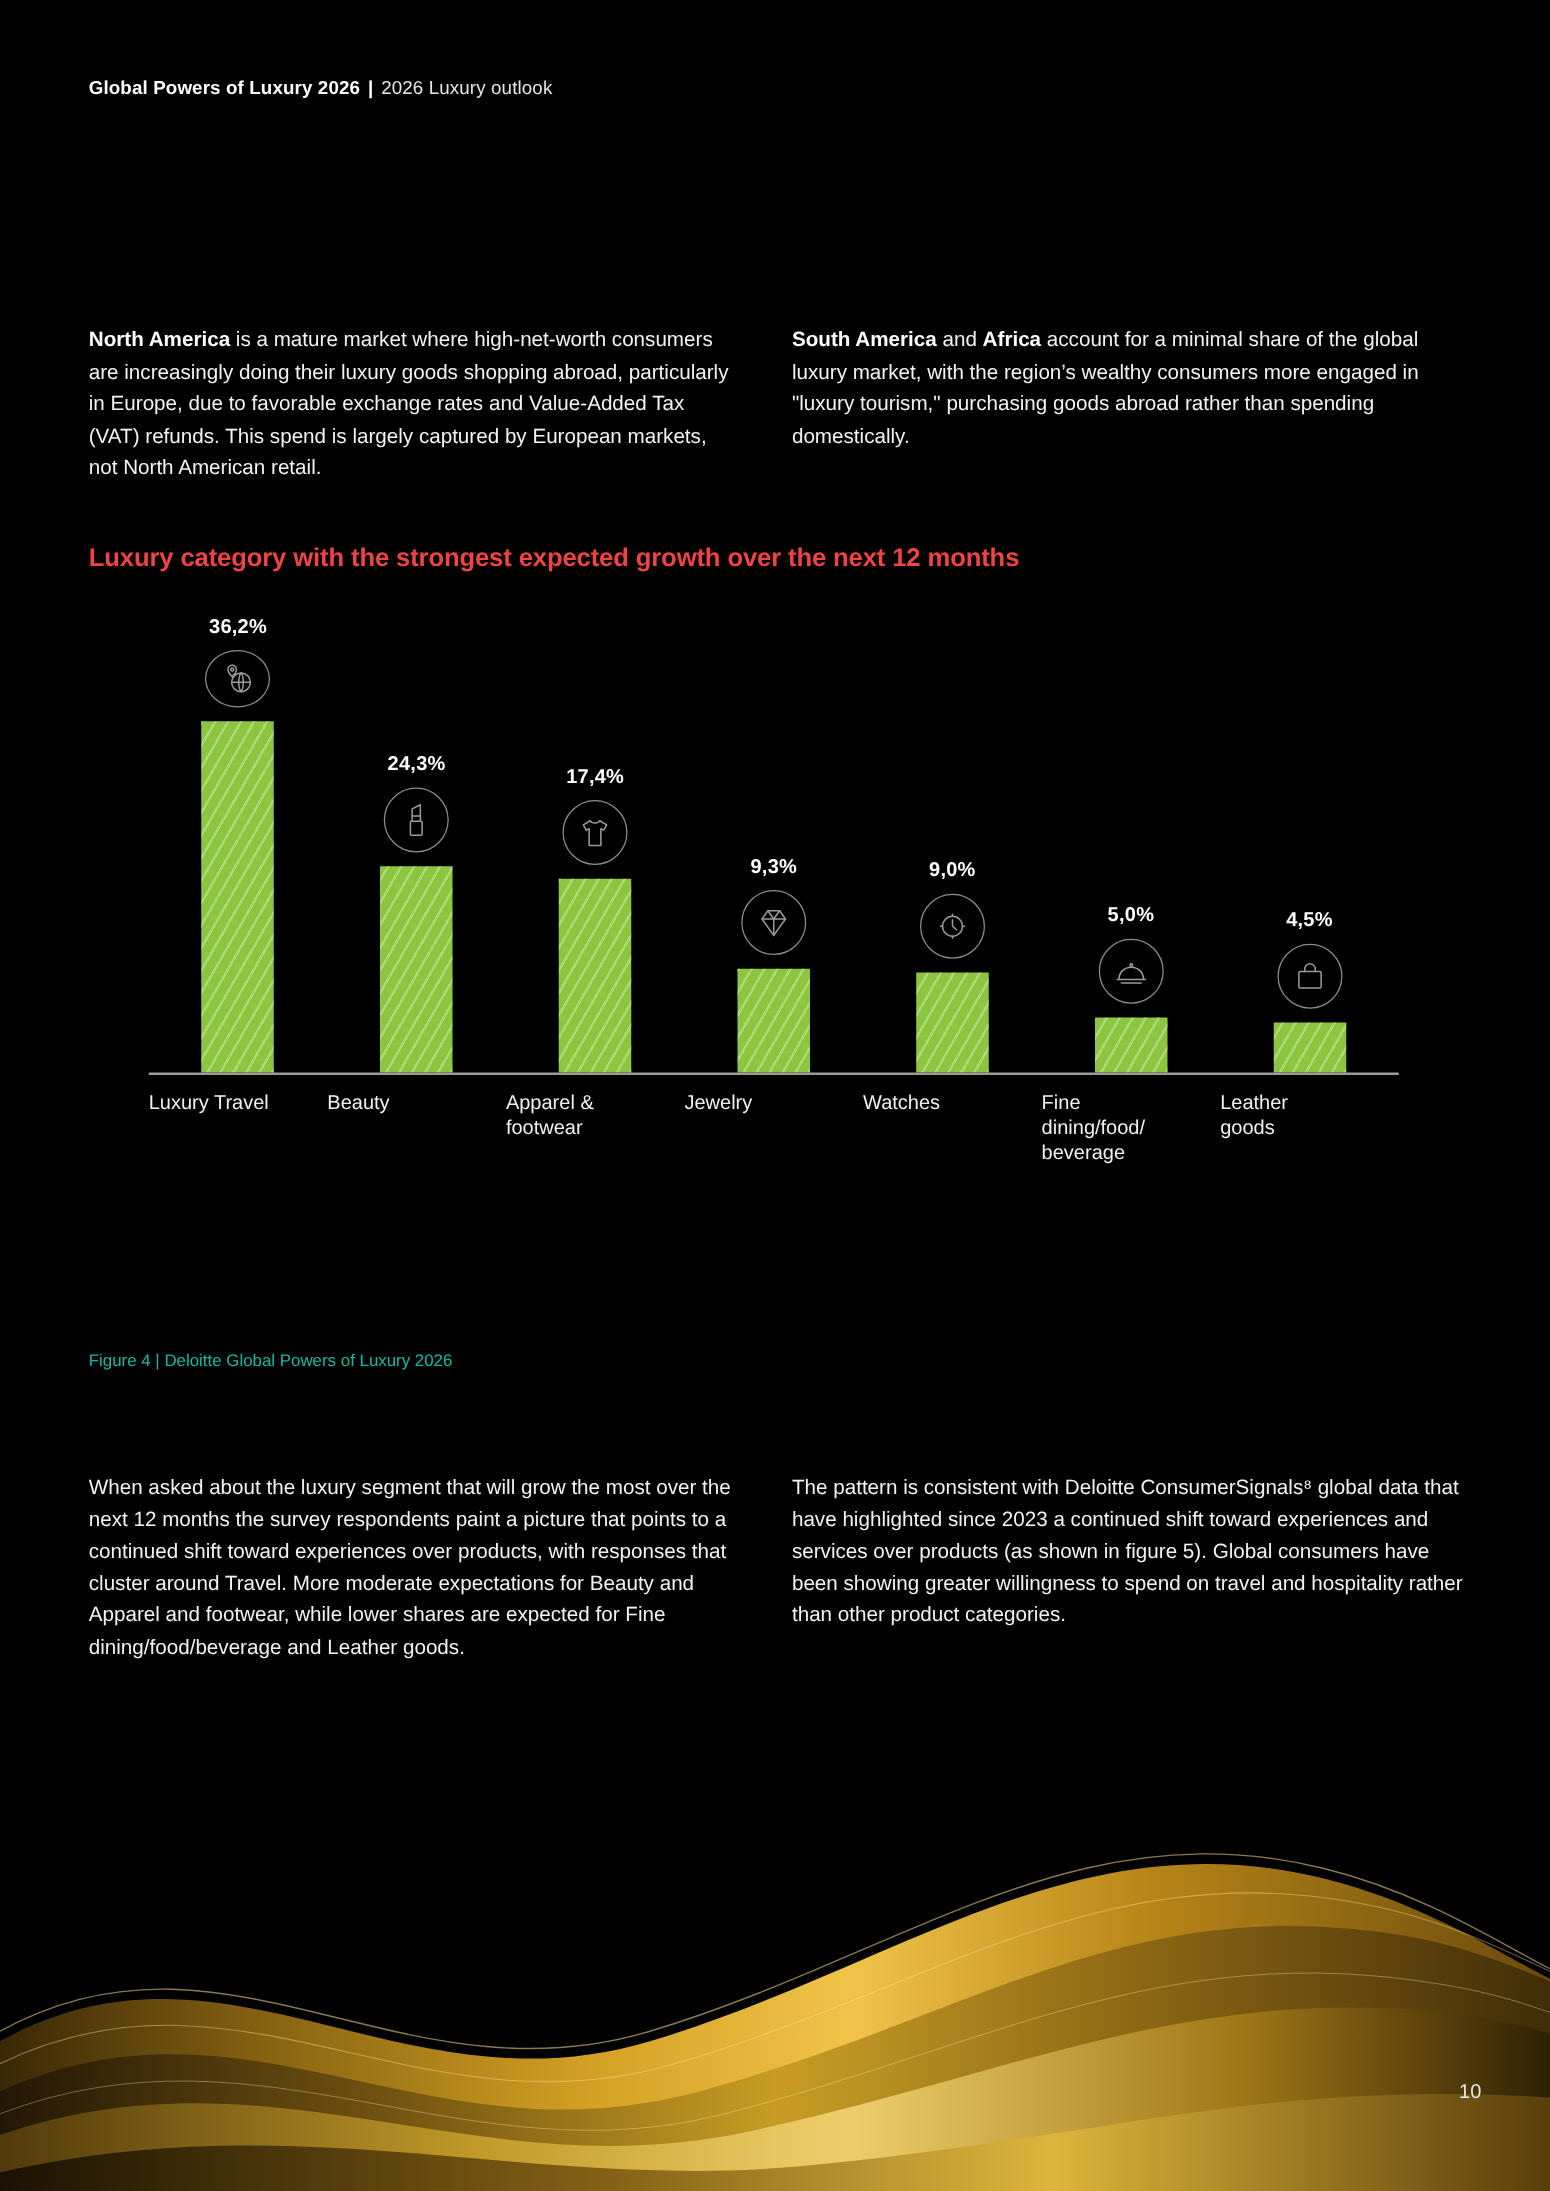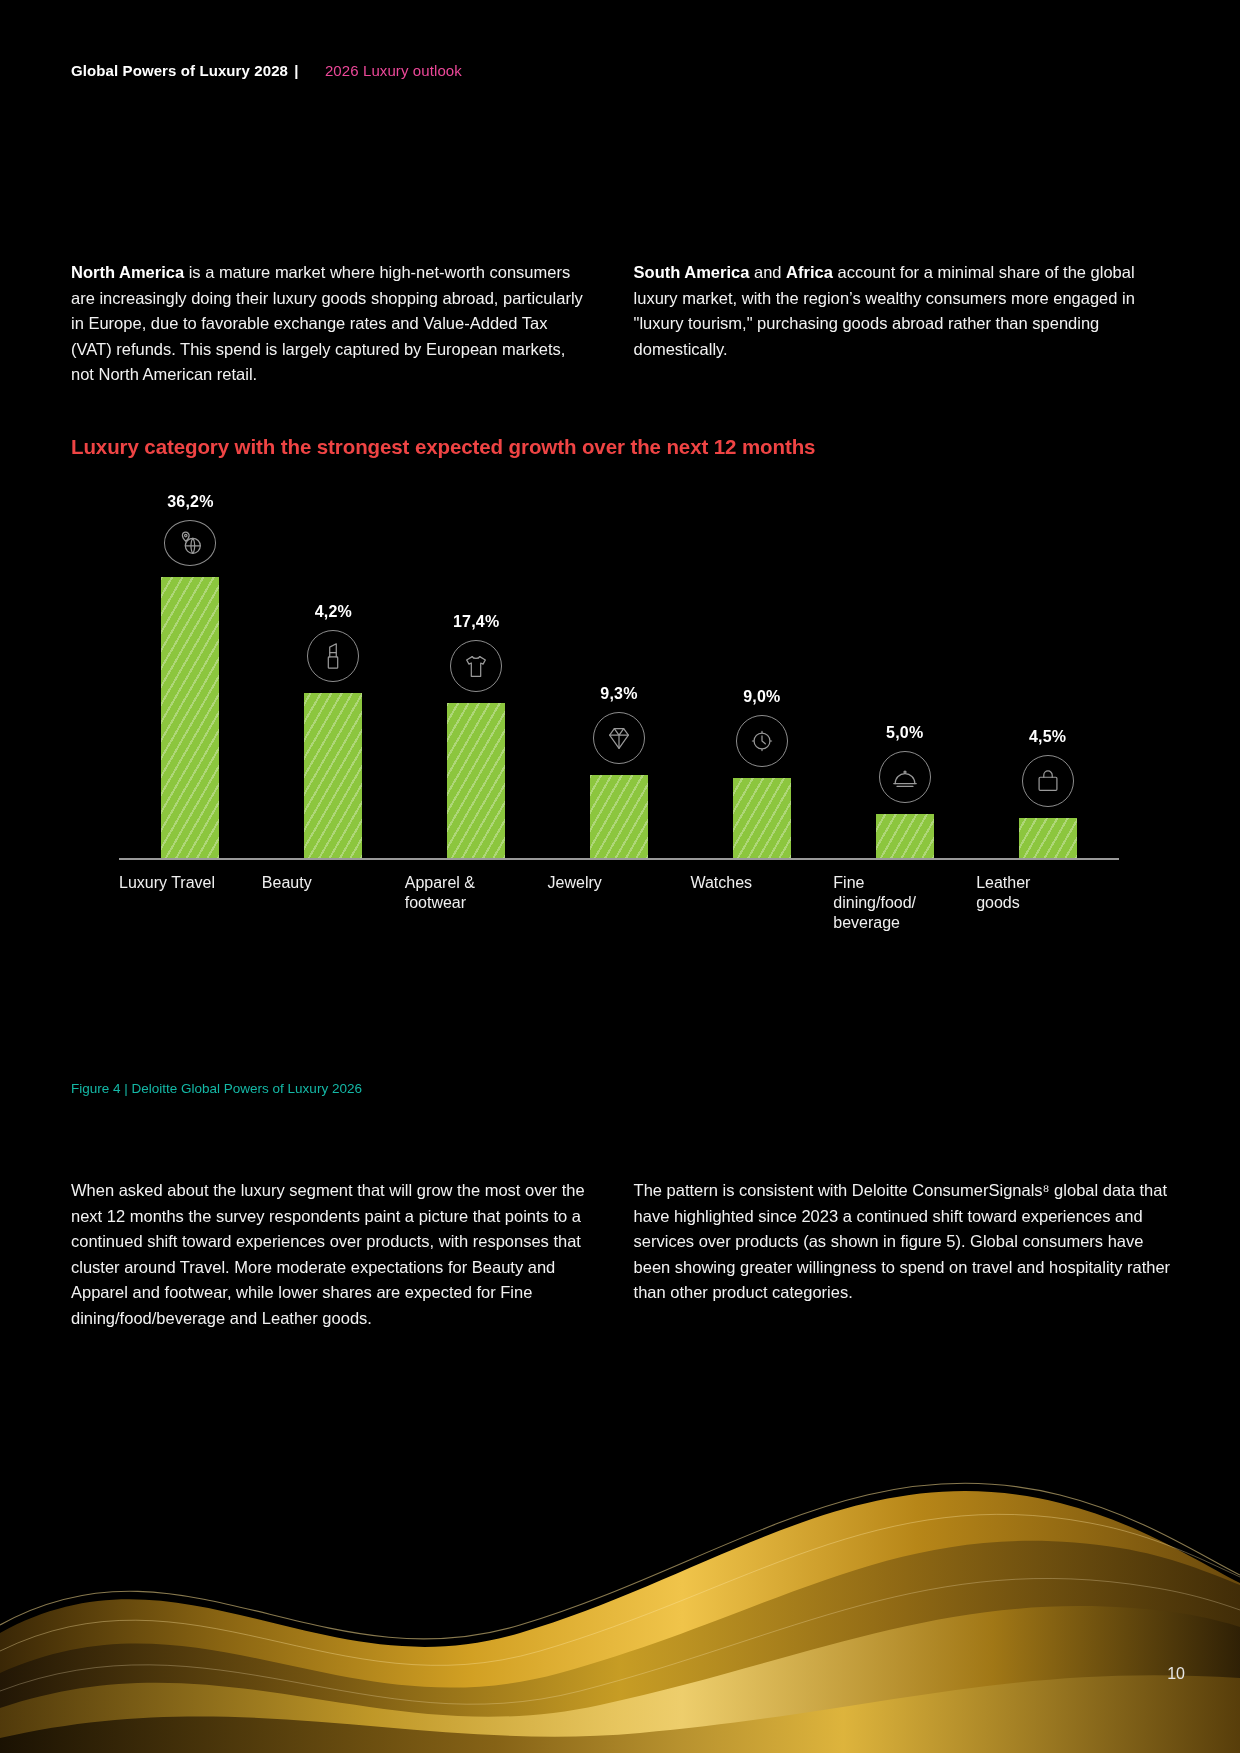--- a/index.html
+++ b/index.html
@@ -13,21 +13,21 @@
   }
   .page { position:relative; width:1240px; height:1753px; }
 
   
   .header {
     position:absolute; left:71px; top:62px;
     font-size:15px; letter-spacing:0.1px; white-space:nowrap;
   }
   .header .strong { font-weight:bold; color:#fff; }
   .header .sep { font-weight:bold; color:#fff; margin:0 2px; }
-  .header .light { font-weight:400; color:#ec4899;margin-left:20px; }
+  .header .light { font-weight:400; color:#e5e5e5; }
 
   
   .intro { position:absolute; left:71px; top:260px; width:1100px; }
   .cols { display:flex; gap:0; }
   .col-l { width:520px; }
   .col-r { width:540px; margin-left:45px; }
   .body-text {
     font-size:16.5px; line-height:25.5px; color:#f2f2f2; font-weight:400;
   }
   .body-text b { font-weight:bold; color:#ffffff; }
@@ -103,21 +103,21 @@
     position:absolute; right:55px; bottom:70px;
     font-size:16px; color:#e6e6e6; font-weight:400;
   }
 </style>
 </head>
 <body>
 
 <div class="page">
 
   <div class="header">
-    <span class="strong">Global Powers of Luxury 2028</span>
+    <span class="strong">Global Powers of Luxury 2026</span>
     <span class="sep">|</span>
     <span class="light">2026 Luxury outlook</span>
   </div>
 
   <div class="intro">
     <div class="cols">
       <div class="col-l">
         <p class="body-text"><b>North America</b><span> is a mature market where high-net-worth consumers are increasingly doing their luxury goods shopping abroad, particularly in Europe, due to favorable exchange rates and Value-Added Tax (VAT) refunds. This spend is largely captured by European markets, not North American retail.</span></p>
       </div>
       <div class="col-r">
@@ -137,21 +137,21 @@
               <svg width="30" height="30" viewBox="0 0 32 32" fill="none" stroke="#9a9a9a" stroke-width="1.3" stroke-linecap="round" stroke-linejoin="round">
                 <circle cx="19" cy="19" r="8"></circle>
                 <path d="M11 19h16M19 11c2.6 3.2 2.6 12.8 0 16M19 11c-2.6 3.2-2.6 12.8 0 16"></path>
                 <path d="M11.5 4.5a3.6 3.6 0 0 1 3.6 3.6c0 2.6-3.6 6.2-3.6 6.2S7.9 10.7 7.9 8.1a3.6 3.6 0 0 1 3.6-3.6z"></path>
                 <circle cx="11.5" cy="8.1" r="1.3"></circle>
               </svg>
             </div>
             <div class="bar" style="height: 322px; background-color: rgb(140, 198, 62);"></div>
           </div>
           <div class="bar-slot">
-            <div class="bar-value">4,2%</div>
+            <div class="bar-value">24,3%</div>
             <div class="bar-icon">
               <svg width="30" height="30" viewBox="0 0 32 32" fill="none" stroke="#9a9a9a" stroke-width="1.3" stroke-linecap="round" stroke-linejoin="round">
                 <rect x="11" y="17" width="10" height="12" rx="0.8"></rect>
                 <path d="M12.5 17v-4.5h7V17"></path>
                 <path d="M12.5 12.5 V6.5 L19.5 3 v9.5"></path>
               </svg>
             </div>
             <div class="bar" style="height: 165.448px; background-color: rgb(140, 198, 62);"></div>
           </div>
           <div class="bar-slot">

